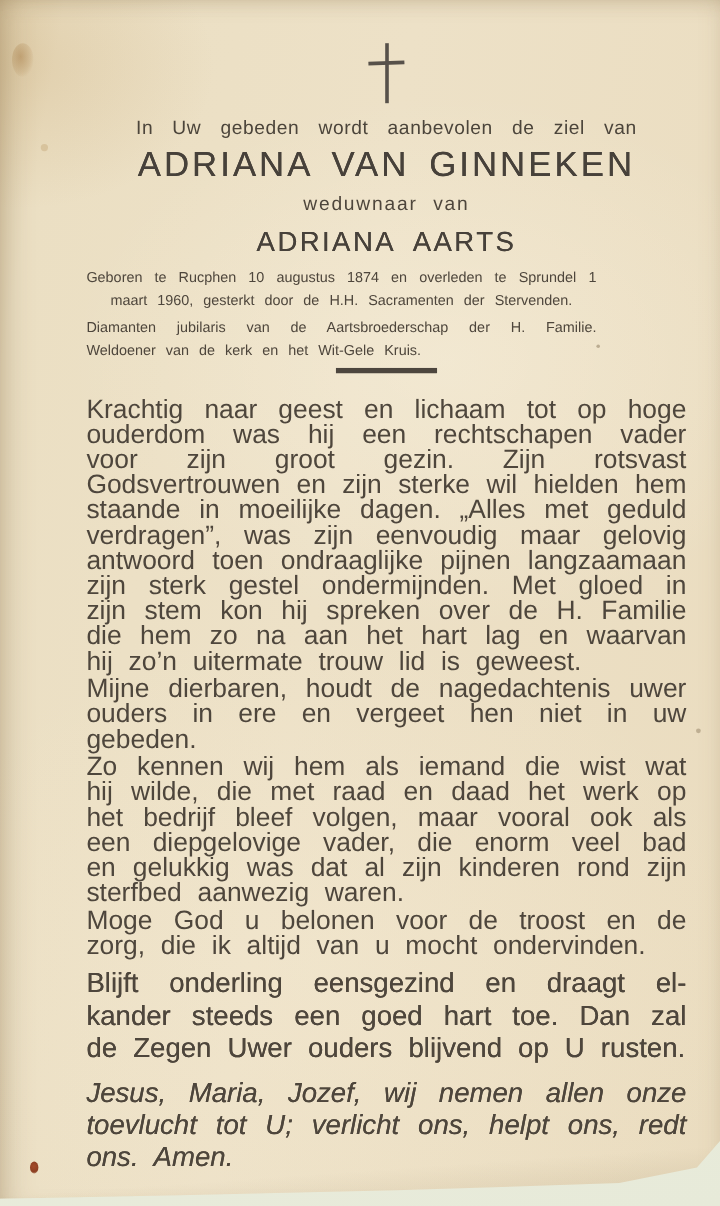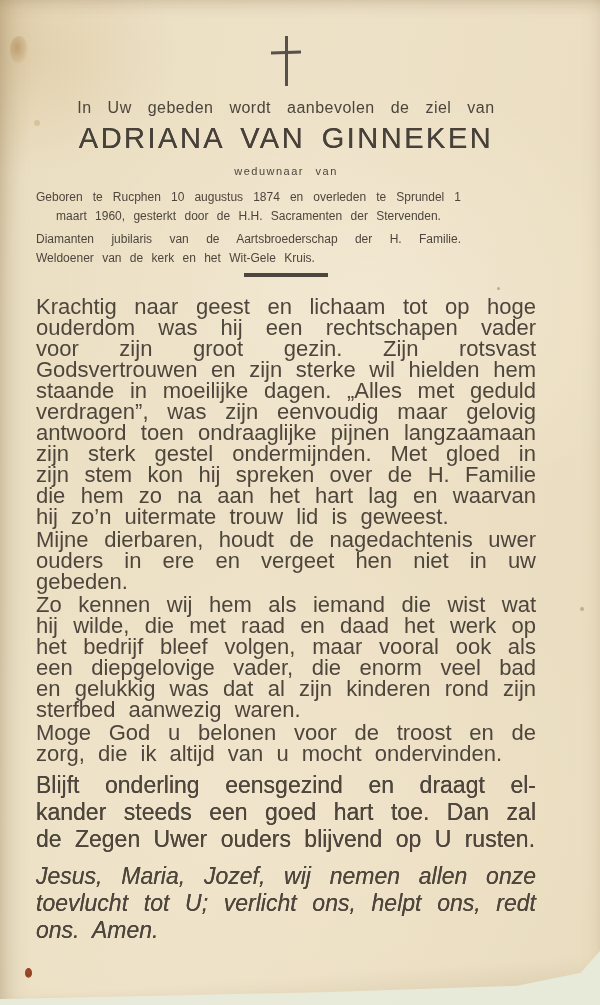--- a/index.html
+++ b/index.html
@@ -19,31 +19,31 @@
       linear-gradient(100deg,#e2d3b2 0%, #ebdfc3 7%, #ede1c7 45%, #eadcbf 100%);
     box-shadow: inset 16px 0 26px -14px rgba(120,95,55,.38),
                 inset 0 12px 22px -16px rgba(120,95,55,.32),
                 inset -10px 0 24px -16px rgba(120,95,55,.22);
     clip-path: polygon(0% 0%, 100% 0%, 100% 94.6%, 96.8% 96.8%, 86% 98.1%, 55% 98.7%, 25% 99.1%, 0% 99.4%);
   }
   .edge-shade{
     position:absolute;left:0;right:0;bottom:0;height:70px;pointer-events:none;
     background:linear-gradient(176deg, transparent 55%, rgba(130,112,75,.14) 88%, rgba(130,112,75,.22) 100%);
   }
-  .content{position:relative;margin-left:36px;width:500px;}
+  .content{position:relative;margin-left:72px;width:500px;}
 
   .cross{position:relative;width:30px;height:50px;margin:36px auto 0;}
   .cross .v{position:absolute;left:50%;top:0;bottom:0;width:3px;margin-left:-1.5px;background:#57514a;}
   .cross .h{position:absolute;left:0;right:0;top:15px;height:3px;background:#57514a;transform:rotate(-2deg);}
 
   .intro{margin-top:12px;text-align:center;font-size:16px;line-height:20px;
          word-spacing:11px;letter-spacing:.5px;color:#4c453b;}
   .name{margin:3px 0 0;text-align:center;font-size:29px;line-height:34px;font-weight:normal;
         letter-spacing:2.5px;word-spacing:6px;color:#47413a;text-shadow:0 0 .5px currentColor;white-space:nowrap;}
-  .relation{margin-top:6px;text-align:center;font-size:11px;line-height:20px;
+  .relation{margin-top:6px;text-align:center;font-size:16px;line-height:20px;
             word-spacing:7px;letter-spacing:1.5px;}
   .spouse{margin:6px 0 0;text-align:center;font-size:23px;line-height:28px;font-weight:normal;
           letter-spacing:2px;word-spacing:8px;color:#47413a;text-shadow:0 0 .5px currentColor;}
 
   p{margin:0;}
   .p{text-align:justify;color:#4e463c;}
   .narrow{width:425px;font-size:12px;line-height:19px;word-spacing:5px;}
   .center-last{text-align-last:center;}
   .mt-dates{margin-top:7px;}
   .mt-honors{margin-top:4px;}
@@ -78,20 +78,21 @@
         <span class="v"></span>
         <span class="h"></span>
       </div>
 
       <div class="intro">In Uw gebeden wordt aanbevolen de ziel van</div>
 
       <h1 class="name">ADRIANA VAN GINNEKEN</h1>
 
       <div class="relation">weduwnaar van</div>
 
+      <h2 class="spouse">ADRIANA AARTS</h2>
 
       <p class="p narrow center-last mt-dates">Geboren te Rucphen 10 augustus 1874 en overleden te Sprundel 1 maart 1960, gesterkt door de H.H. Sacramenten der Stervenden.</p>
 
       <p class="p narrow mt-honors">Diamanten jubilaris van de Aartsbroederschap der H. Familie. Weldoener van de kerk en het Wit-Gele Kruis.</p>
 
       <div class="divider"></div>
 
       <p class="p body-p b1">Krachtig naar geest en lichaam tot op hoge ouder­dom was hij een rechtschapen vader voor zijn groot gezin. Zijn rotsvast Godsvertrouwen en zijn sterke wil hielden hem staande in moeilijke dagen. „Alles met geduld verdragen”, was zijn eenvoudig maar gelovig antwoord toen ondraaglijke pijnen langzaam­aan zijn sterk gestel ondermijnden. Met gloed in zijn stem kon hij spreken over de H. Familie die hem zo na aan het hart lag en waarvan hij zo’n uitermate trouw lid is geweest.</p>
 
       <p class="p body-p bn">Mijne dierbaren, houdt de nagedachtenis uwer ouders in ere en vergeet hen niet in uw gebeden.</p>

